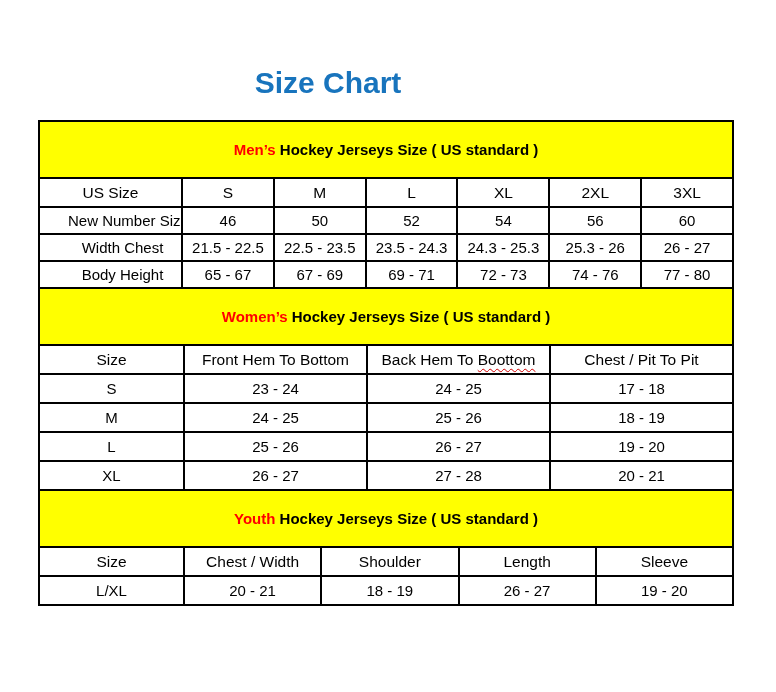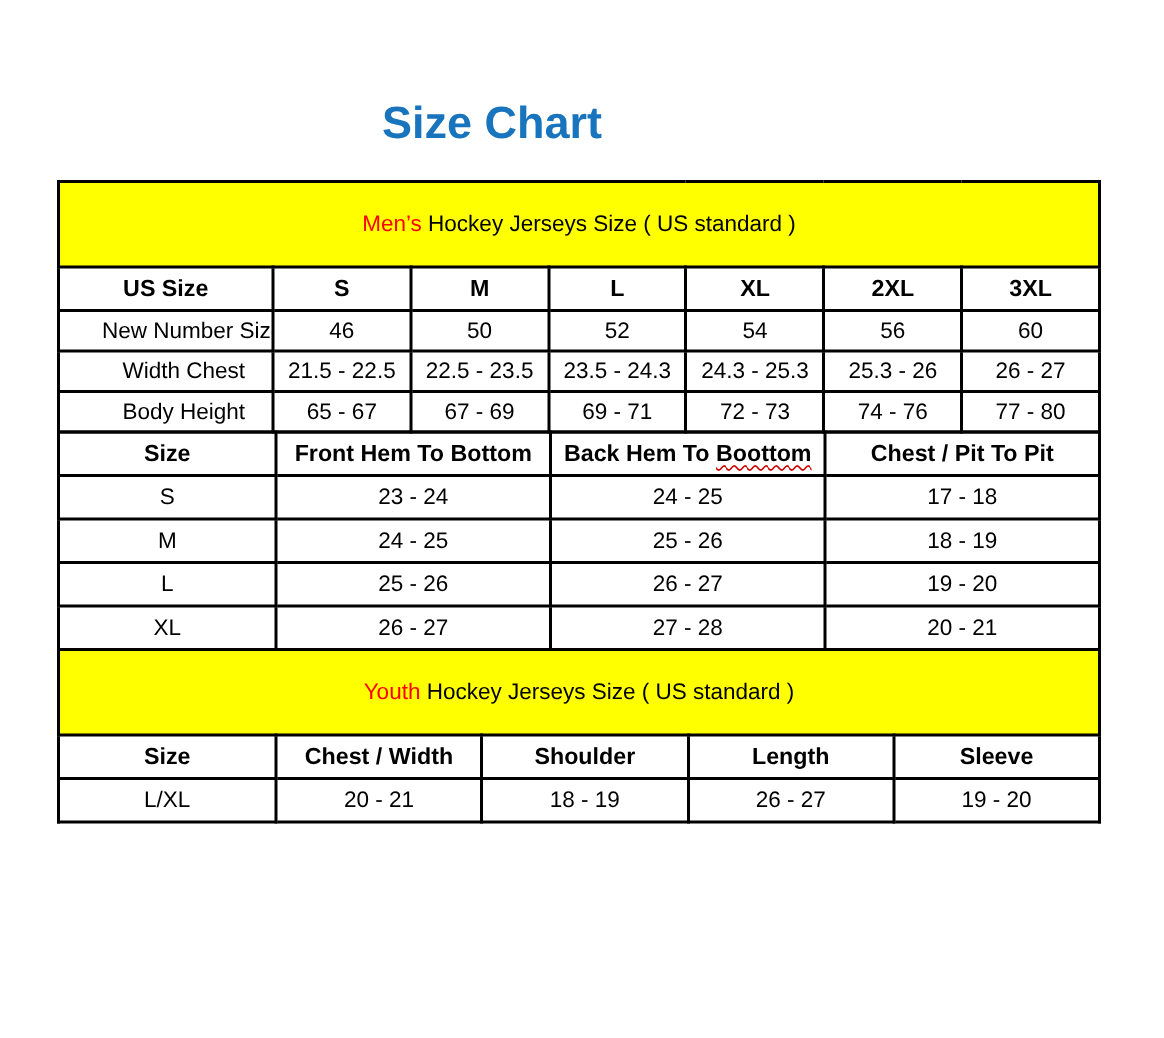--- a/index.html
+++ b/index.html
@@ -39,24 +39,24 @@
     vertical-align: middle;
     padding: 0 4px;
     font-size: 15px;
     overflow: hidden;
     white-space: nowrap;
   }
   .banner {
     background: #FFFF00;
     height: 57px;
     font-size: 17.5px;
-    font-weight: 400;
+    font-weight: 700;
   }
   .accent { color: #FF0000; }
-  tr.hdr th { height: 29px; font-size: 15.5px; font-weight: 700; margin-left: 10px; }
+  tr.hdr th { height: 29px; font-size: 15.5px; font-weight: 400; margin-left: 10px; }
   tr.data td { height: 27px; font-weight: 400; }
   table.womens tr.data td, table.youth tr.data td { height: 29px; }
   td.rowlab-plain { font-weight: 400; padding-left: 28px; }
   td.rowlab-bold { font-weight: 700; }
   .wavy {
     text-decoration: underline wavy #D00000;
     text-decoration-thickness: 1px;
     text-underline-offset: 3px;
     text-decoration-skip-ink: none;
   }
@@ -115,20 +115,23 @@
     </tr>
   </tbody>
     </table>
 
   <table class="tbl womens">
     <colgroup>
         <col style="width:145px">
         <col span="3">
       </colgroup>
     <tbody>
+        <tr>
+      <th colspan="4" class="banner"><span class="accent">Women’s</span><span> Hockey Jerseys Size ( US standard )</span></th>
+    </tr>
     <tr class="hdr">
       <th>Size</th>
       <th>Front Hem To Bottom</th>
       <th><span>Back Hem To </span><span class="wavy">Boottom</span></th>
       <th>Chest / Pit To Pit</th>
     </tr>
     <tr class="data">
       <td class="rowlab-bold">S</td>
       <td>23 - 24</td>
       <td>24 - 25</td>

